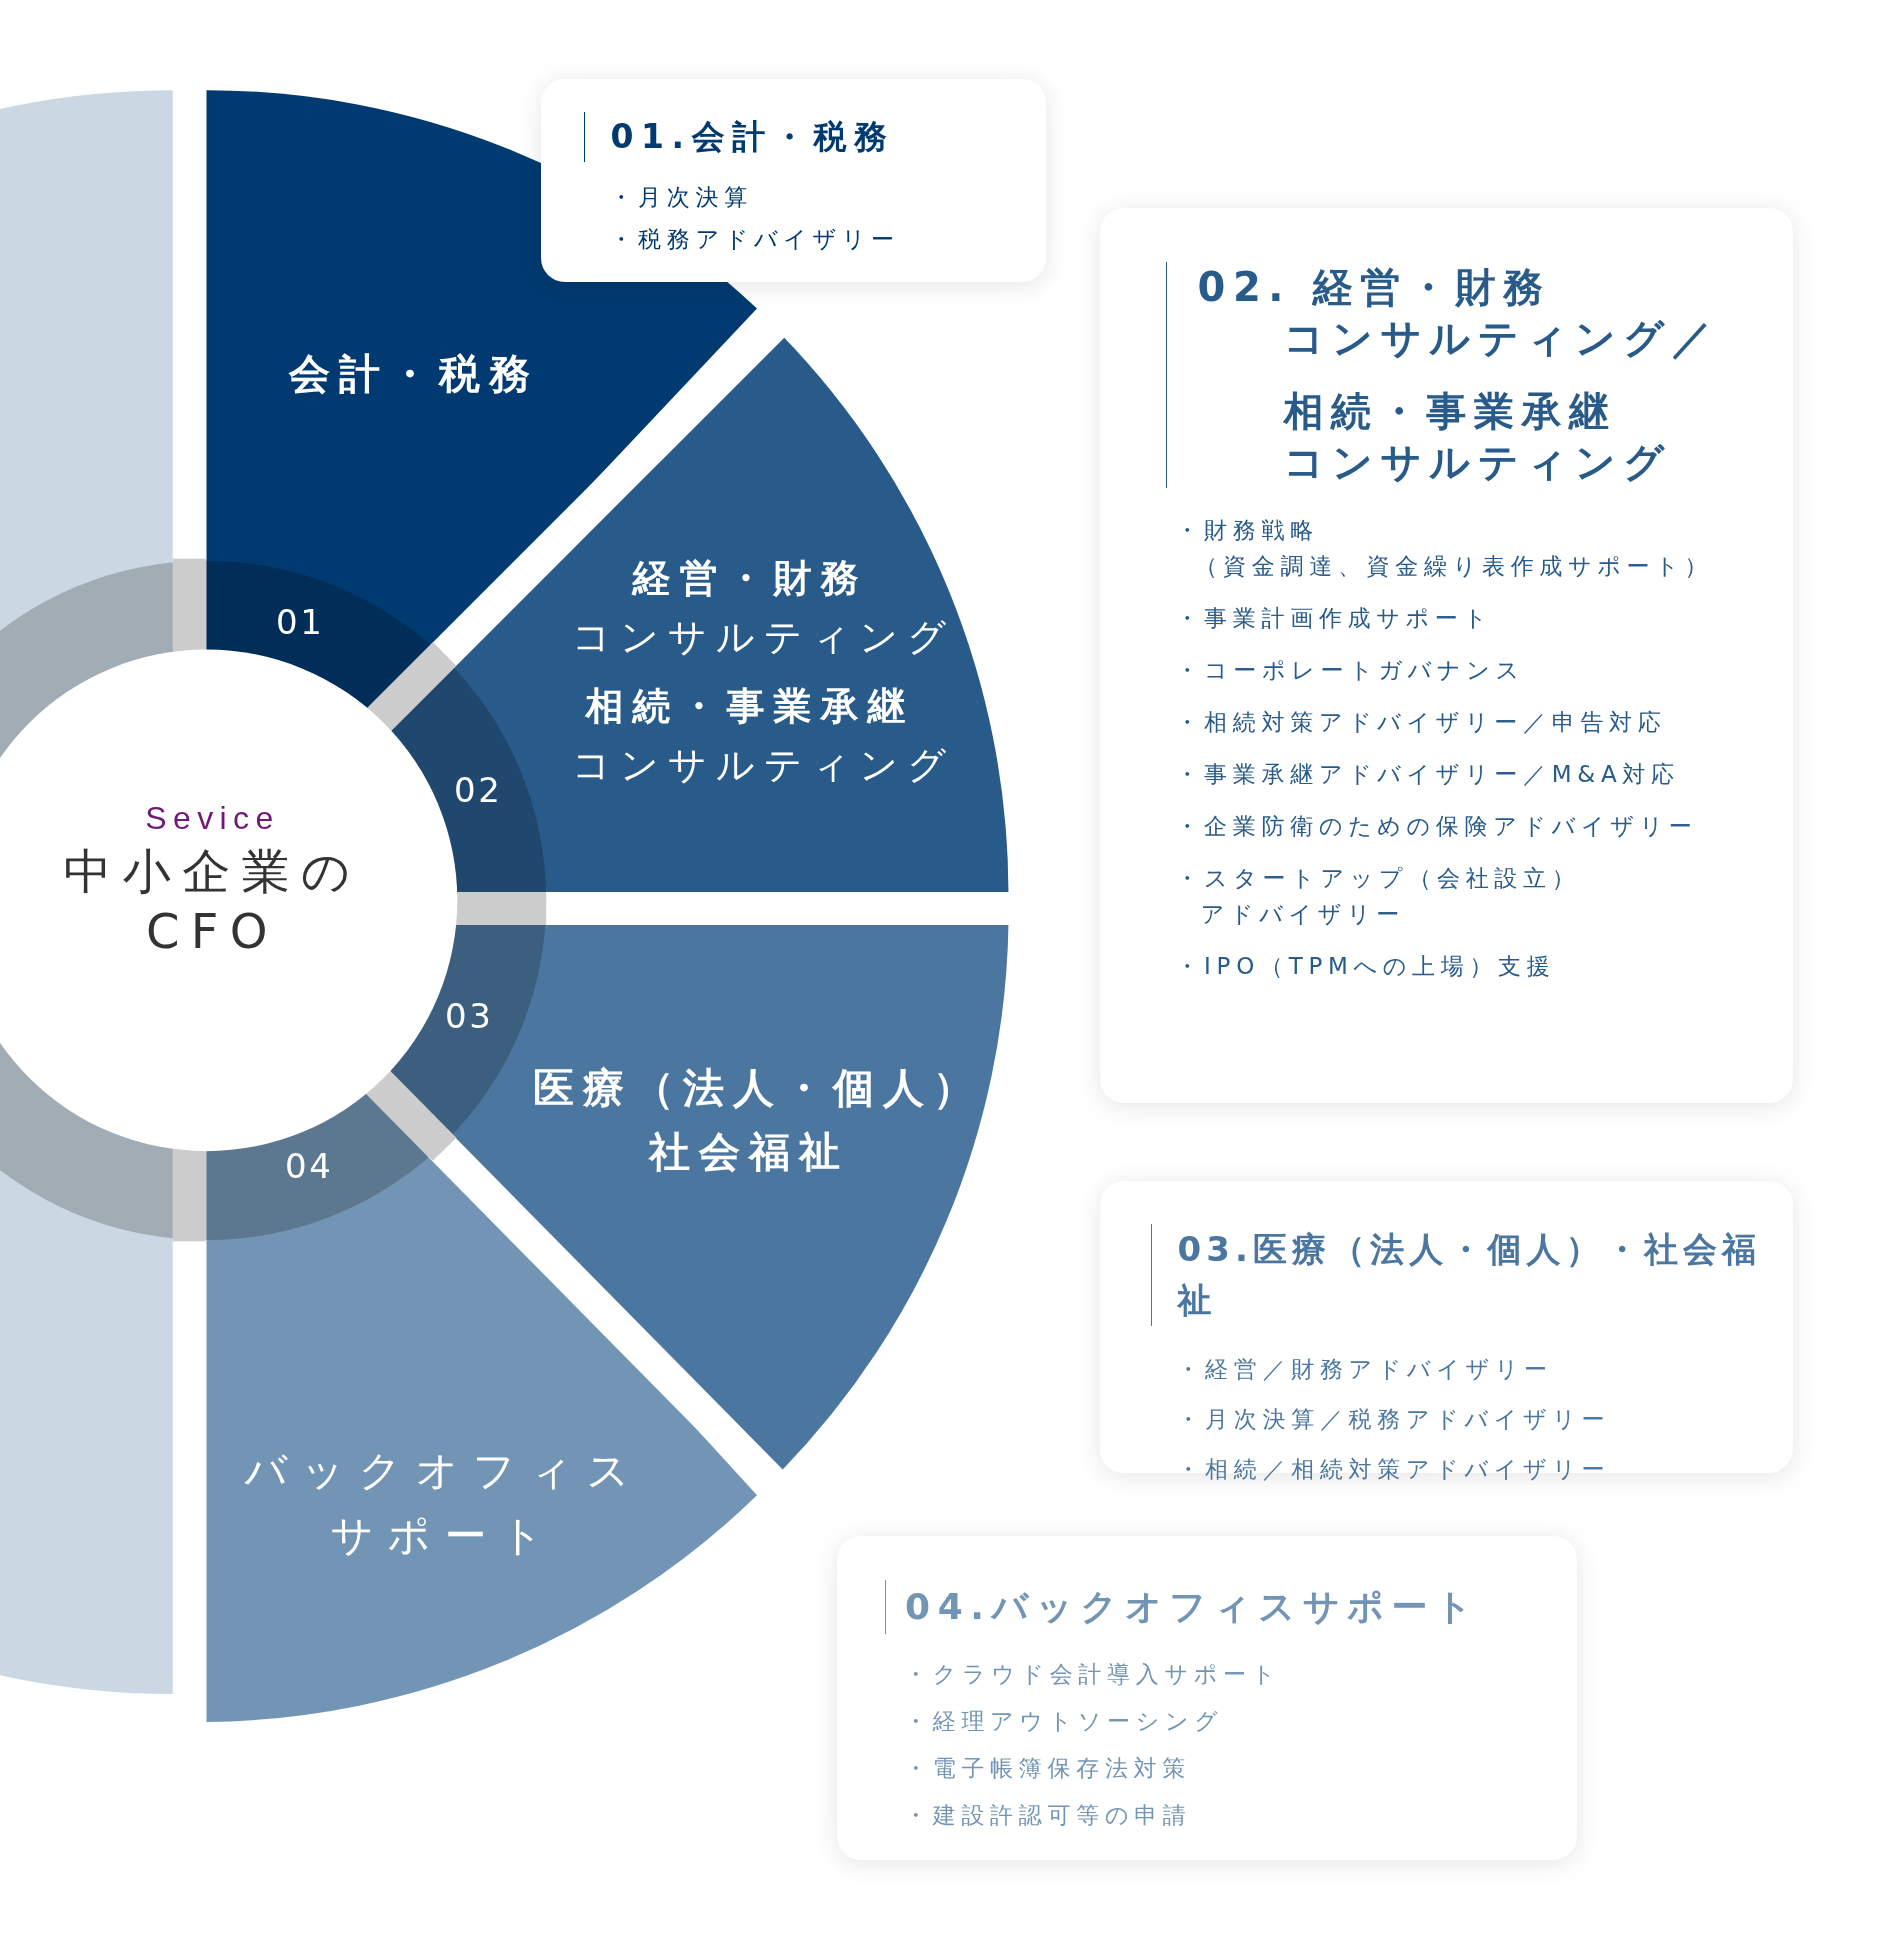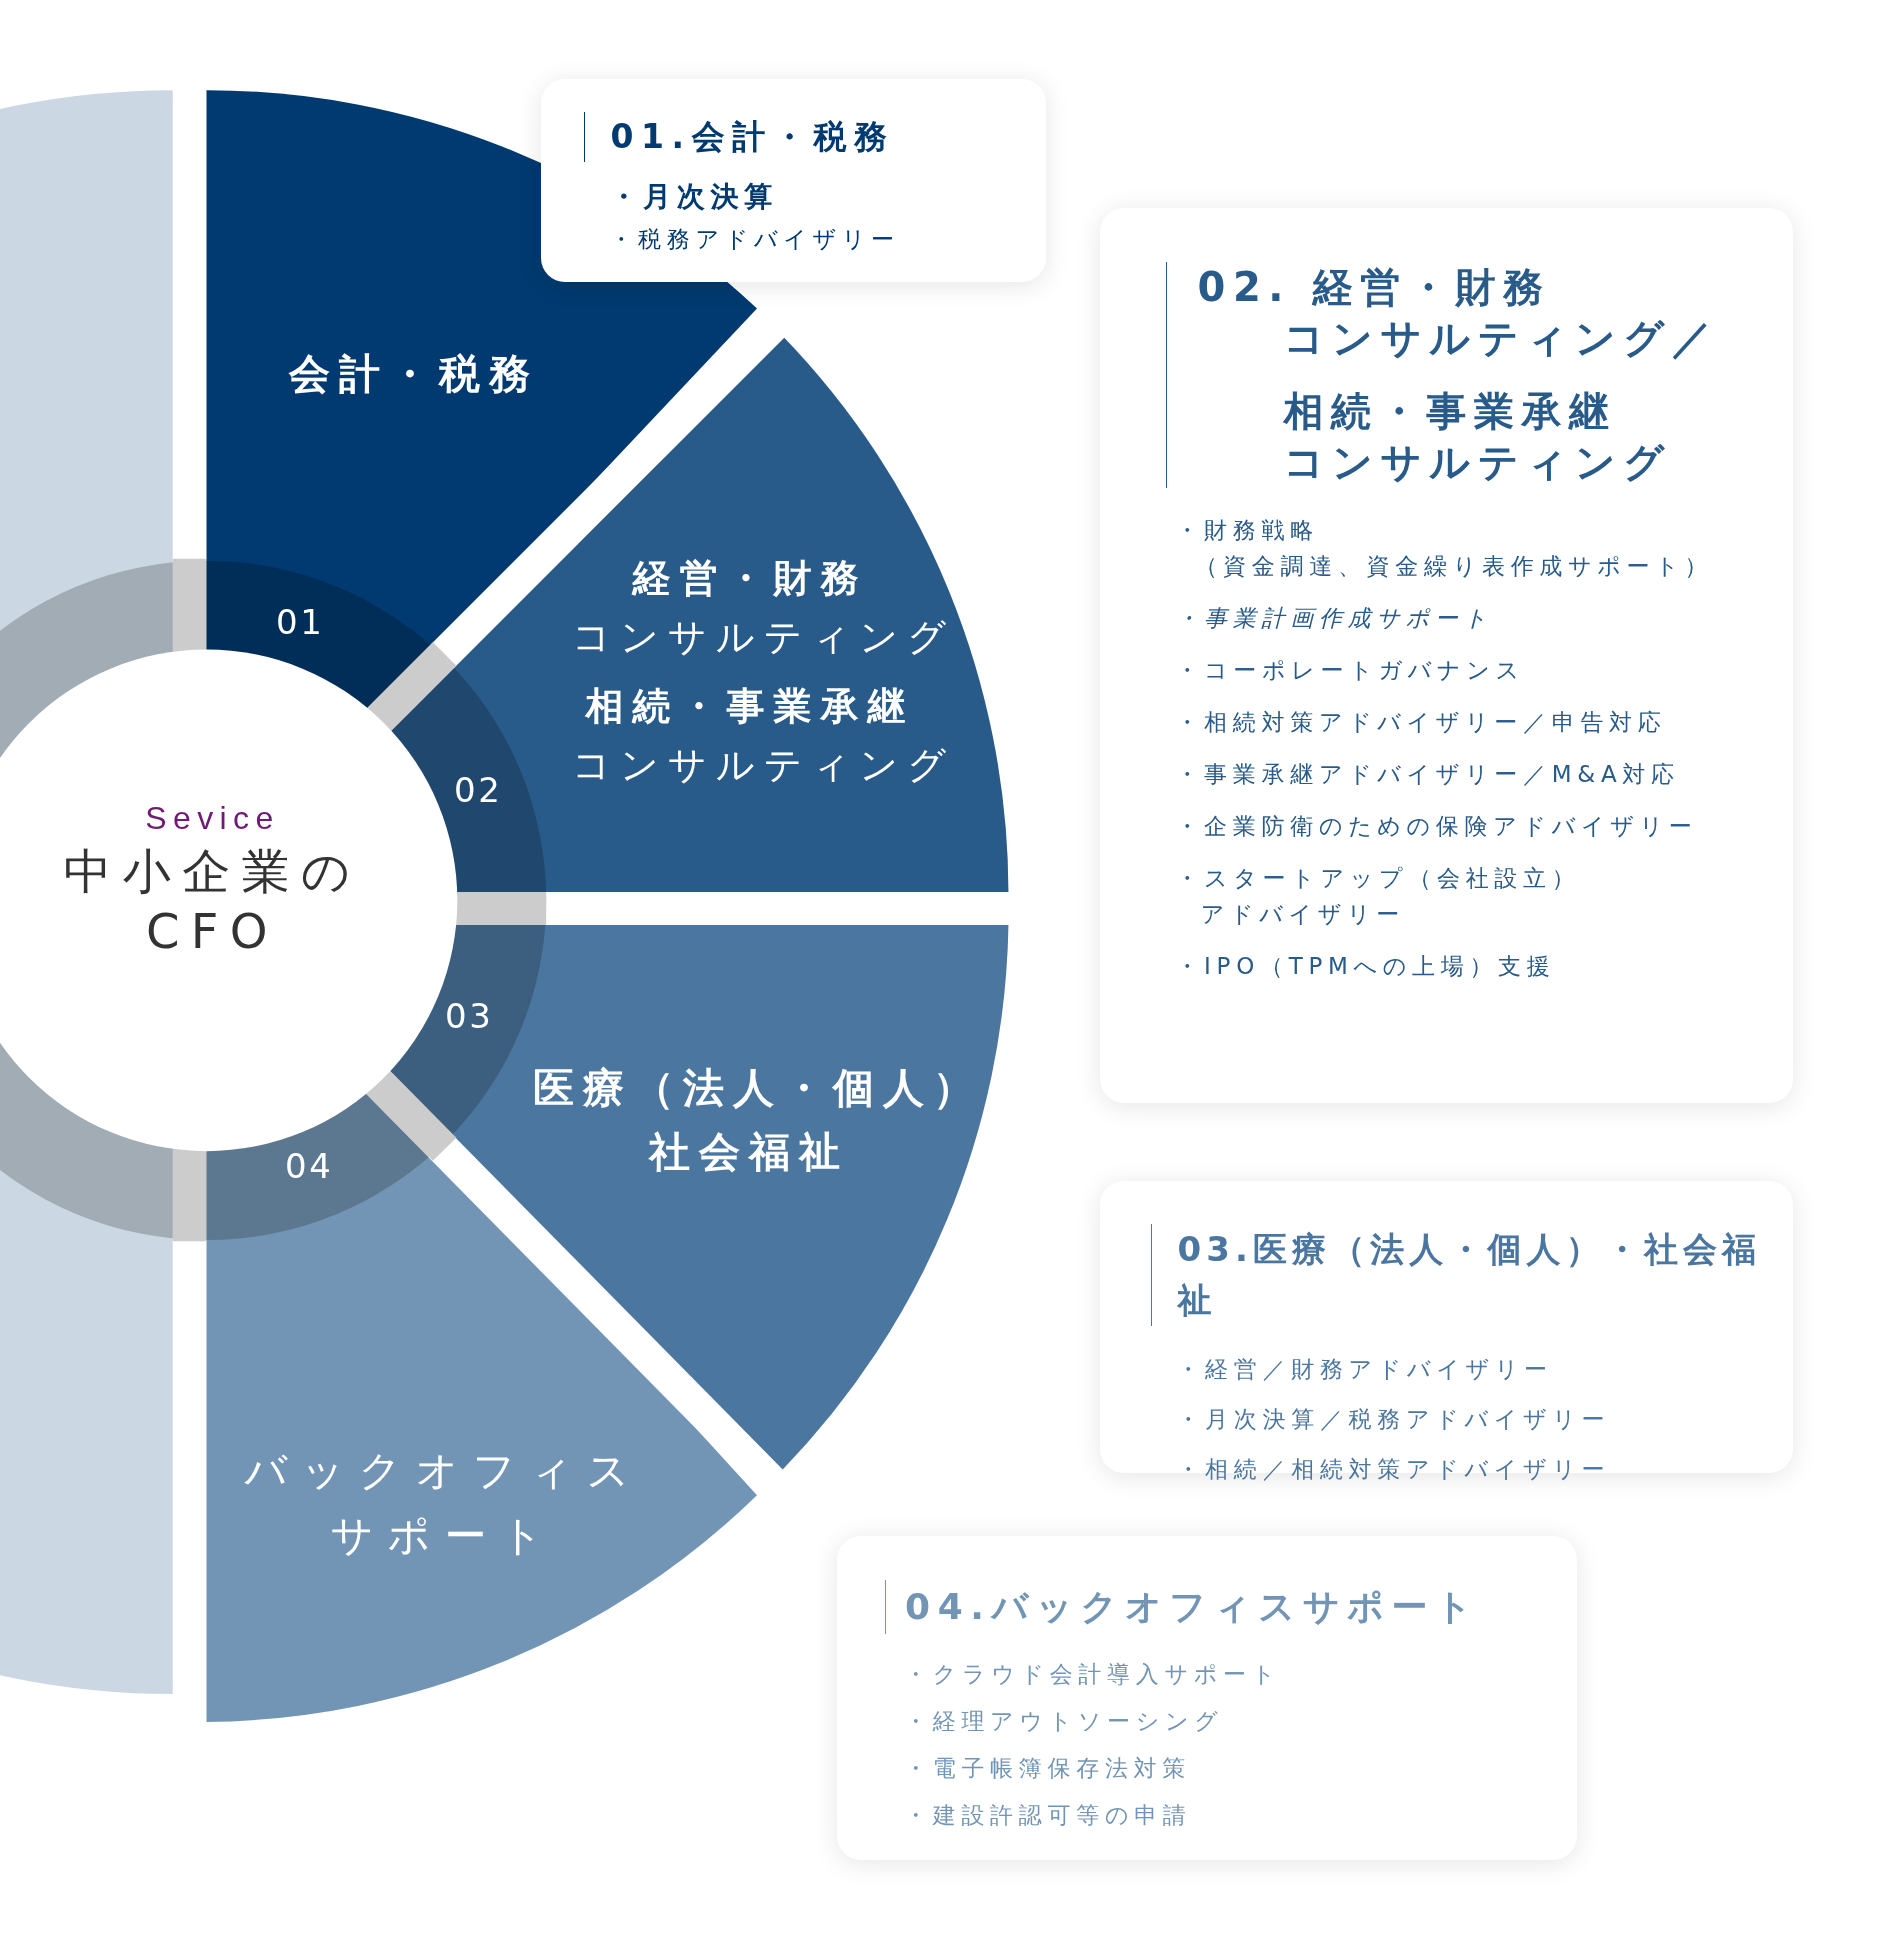--- a/index.html
+++ b/index.html
@@ -79,35 +79,35 @@
   <div class="sub">Sevice</div>
   <div class="main">
     <div>中小企業の</div>
     <div>CFO</div>
   </div>
 </div>
 
 <div class="card" style="left:541px;top:79px;width:505px;height:203px;padding:33px 0 0 43px;color:#003A70;">
   <div class="card-title" style="font-size:33px;padding-left:25.4px;">01.会計・税務</div>
   <ul style="margin-top:14px;padding-left:25.4px;">
-    <li style="font-size:28px;line-height:42px;font-weight:bold;">・月次決算</li>
+    <li style="font-size:23px;line-height:42px;">・月次決算</li>
     <li style="font-size:23px;line-height:42px;">・税務アドバイザリー</li>
   </ul>
 </div>
 
 <div class="card" style="left:1100px;top:208px;width:693px;height:895px;padding:54px 0 0 50px;color:#285A8A;">
   <div class="card-title" style="font-size:40px;line-height:51px;margin-left:16px;">
     <span style="display:block;">02. 経営・財務</span>
     <span class="indent" style="padding-left:86px;margin-bottom:21.6px;">コンサルティング／</span>
     <span class="indent" style="padding-left:86px;">相続・事業承継</span>
     <span class="indent" style="padding-left:86px;">コンサルティング</span>
   </div>
   <ul style="margin-top:25.4px;padding-left:25.4px;font-size:23px;">
     <li style="margin-bottom:16.5px;"><span>・財務戦略</span><span class="cont" style="padding-left:0;margin-left:19px;">（資金調達、資金繰り表作成サポート）</span></li>
-    <li style="margin-bottom:16.5px;font-style:italic;"><span>・事業計画作成サポート</span></li>
+    <li style="margin-bottom:16.5px;"><span>・事業計画作成サポート</span></li>
     <li style="margin-bottom:16.5px;"><span>・コーポレートガバナンス</span></li>
     <li style="margin-bottom:16.5px;"><span>・相続対策アドバイザリー／申告対応</span></li>
     <li style="margin-bottom:16.5px;"><span>・事業承継アドバイザリー／M&amp;A対応</span></li>
     <li style="margin-bottom:16.5px;"><span>・企業防衛のための保険アドバイザリー</span></li>
     <li style="margin-bottom:16.5px;"><span>・スタートアップ（会社設立）</span><span class="cont">アドバイザリー</span></li>
     <li><span>・IPO（TPMへの上場）支援</span></li>
   </ul>
 </div>
 
 <div class="card" style="left:1100px;top:1181px;width:693px;height:292px;padding:43px 0 0 51px;color:#4B769F;">

